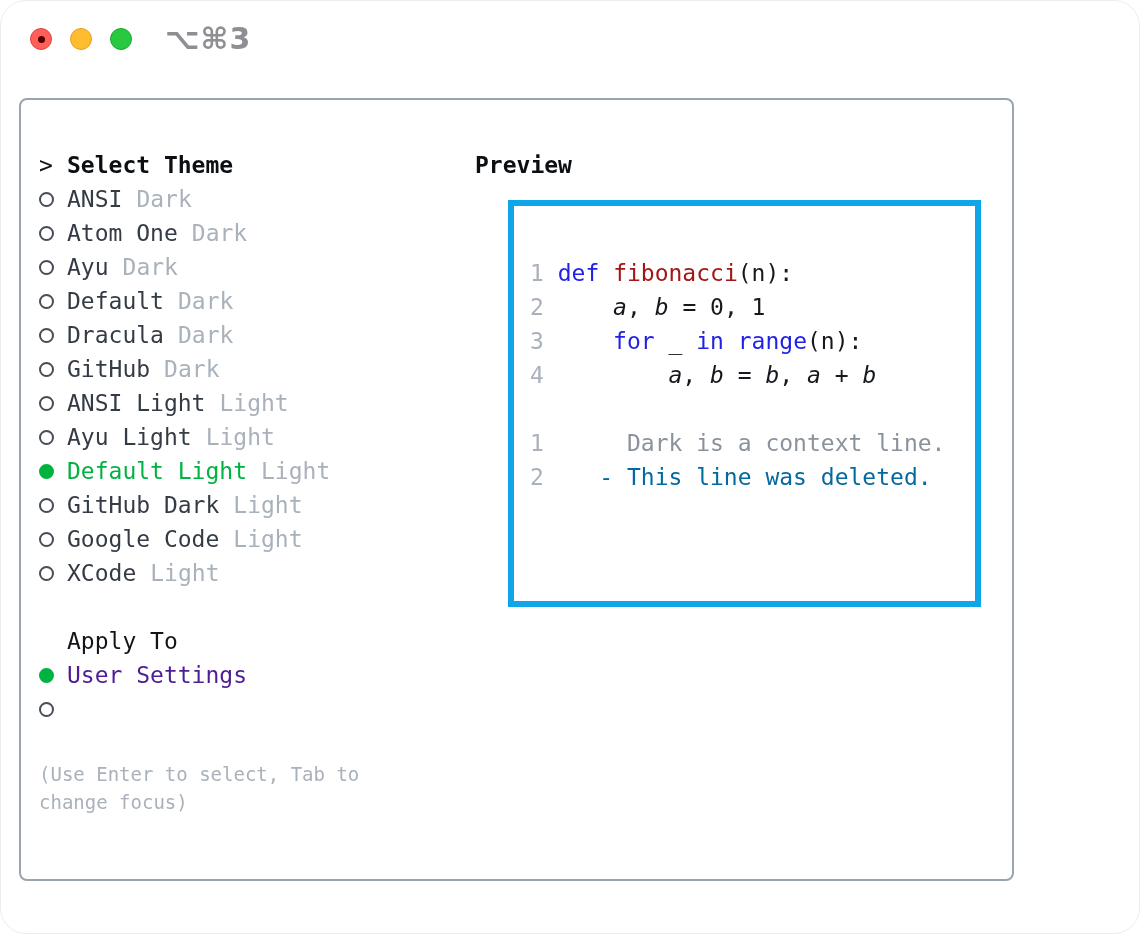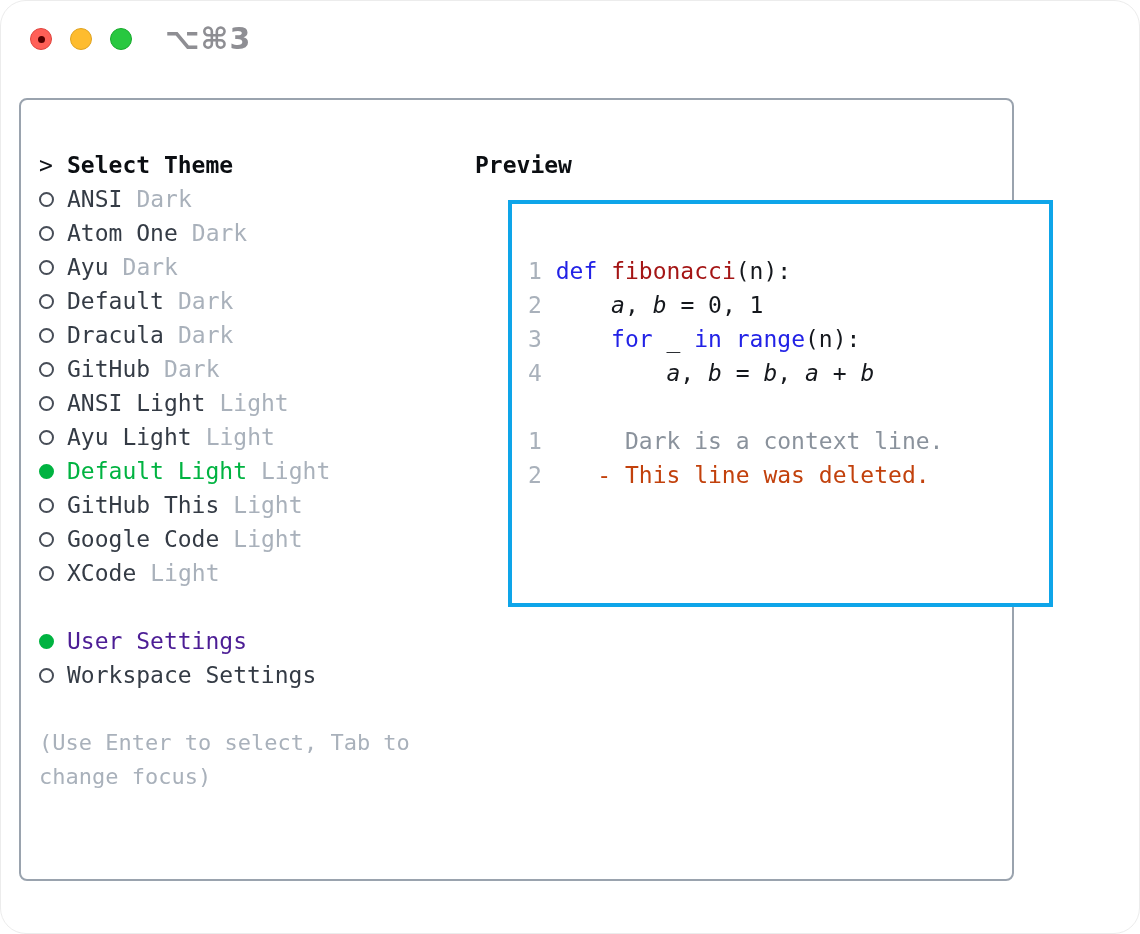--- a/index.html
+++ b/index.html
@@ -47,40 +47,40 @@
   .radio.on { background:#00b341; border-color:#00b341; }
   .title-text { color:#0b0e12; font-weight:700; }
   .theme-name { color:#343b45; white-space:pre; }
   .theme-variant { color:#a9b1bb; margin-left:14px; white-space:pre; }
   .theme-row.selected .theme-name { color:#00b341; }
   .spacer { height:34px; }
   .apply-title { color:#111419; margin-left:28px; }
   .apply-label { color:#343b45; white-space:pre; }
   .apply-row.selected .apply-label { color:#4c1d95; }
   .help {
-    width:400px; font-size:22px; line-height:34px; color:#a9b1bb;
+    width:400px; font-size:19px; line-height:28px; color:#a9b1bb;
     word-break:break-word;
   }
 
   
   .preview-title { position:absolute; left:454px; top:48px;text-align:center; }
   .preview-title .row { font-weight:700; color:#0b0e12; }
   .preview-box {
-    position:absolute; left:487px; top:100px; width:545px; height:407px;
-    border:4px solid #0ea5e9; background:#ffffff;
+    position:absolute; left:487px; top:100px; width:473px; height:407px;
+    border:6px solid #0ea5e9; background:#ffffff;
     padding:50px 14px 0 16px; overflow:hidden;
   }
   .code-line { height:34px; line-height:34px; font-size:23px; white-space:pre; }
   .tok-ln  { color:#a9b1bb; }
   .tok-kw  { color:#2222e6; }
   .tok-fn  { color:#a41515; }
   .tok-pl  { color:#15181d; }
   .tok-var { color:#15181d; font-style:italic; }
   .tok-ctx { color:#8a929c; }
-  .tok-del { color:#c2410c; }
+  .tok-del { color:#0369a1; }
   .tok-add { color:#00c300; }
 </style>
 </head>
 <body>
 
 <div class="window">
 
   <div class="titlebar">
     <div class="traffic close"></div>
     <div class="traffic min"></div>
@@ -160,54 +160,56 @@
             <span class="marker">
               <span class="radio on"></span>
             </span>
             <span class="theme-name">Default Light</span>
             <span class="theme-variant">Light</span>
           </div>
           <div class="row theme-row">
             <span class="marker">
               <span class="radio"></span>
             </span>
-            <span class="theme-name">GitHub This</span>
+            <span class="theme-name">GitHub Dark</span>
             <span class="theme-variant">Light</span>
           </div>
           <div class="row theme-row">
             <span class="marker">
               <span class="radio"></span>
             </span>
             <span class="theme-name">Google Code</span>
             <span class="theme-variant">Light</span>
           </div>
           <div class="row theme-row">
             <span class="marker">
               <span class="radio"></span>
             </span>
             <span class="theme-name">XCode</span>
             <span class="theme-variant">Light</span>
           </div>
         </div>
 
       <div class="spacer"></div>
 
+      <div class="row">
+        <span class="apply-title">Apply To</span>
+      </div>
 
       <div id="apply-list">
           <div class="row apply-row selected">
             <span class="marker">
               <span class="radio on"></span>
             </span>
             <span class="apply-label">User Settings</span>
           </div>
           <div class="row apply-row">
             <span class="marker">
               <span class="radio"></span>
             </span>
-            <span class="apply-label">Workspace Settings</span>
           </div>
         </div>
 
       <div class="spacer"></div>
 
       <div class="help">(Use Enter to select, Tab to change focus)</div>
     </div>
 
     <div class="preview-title">
       <div class="row">

